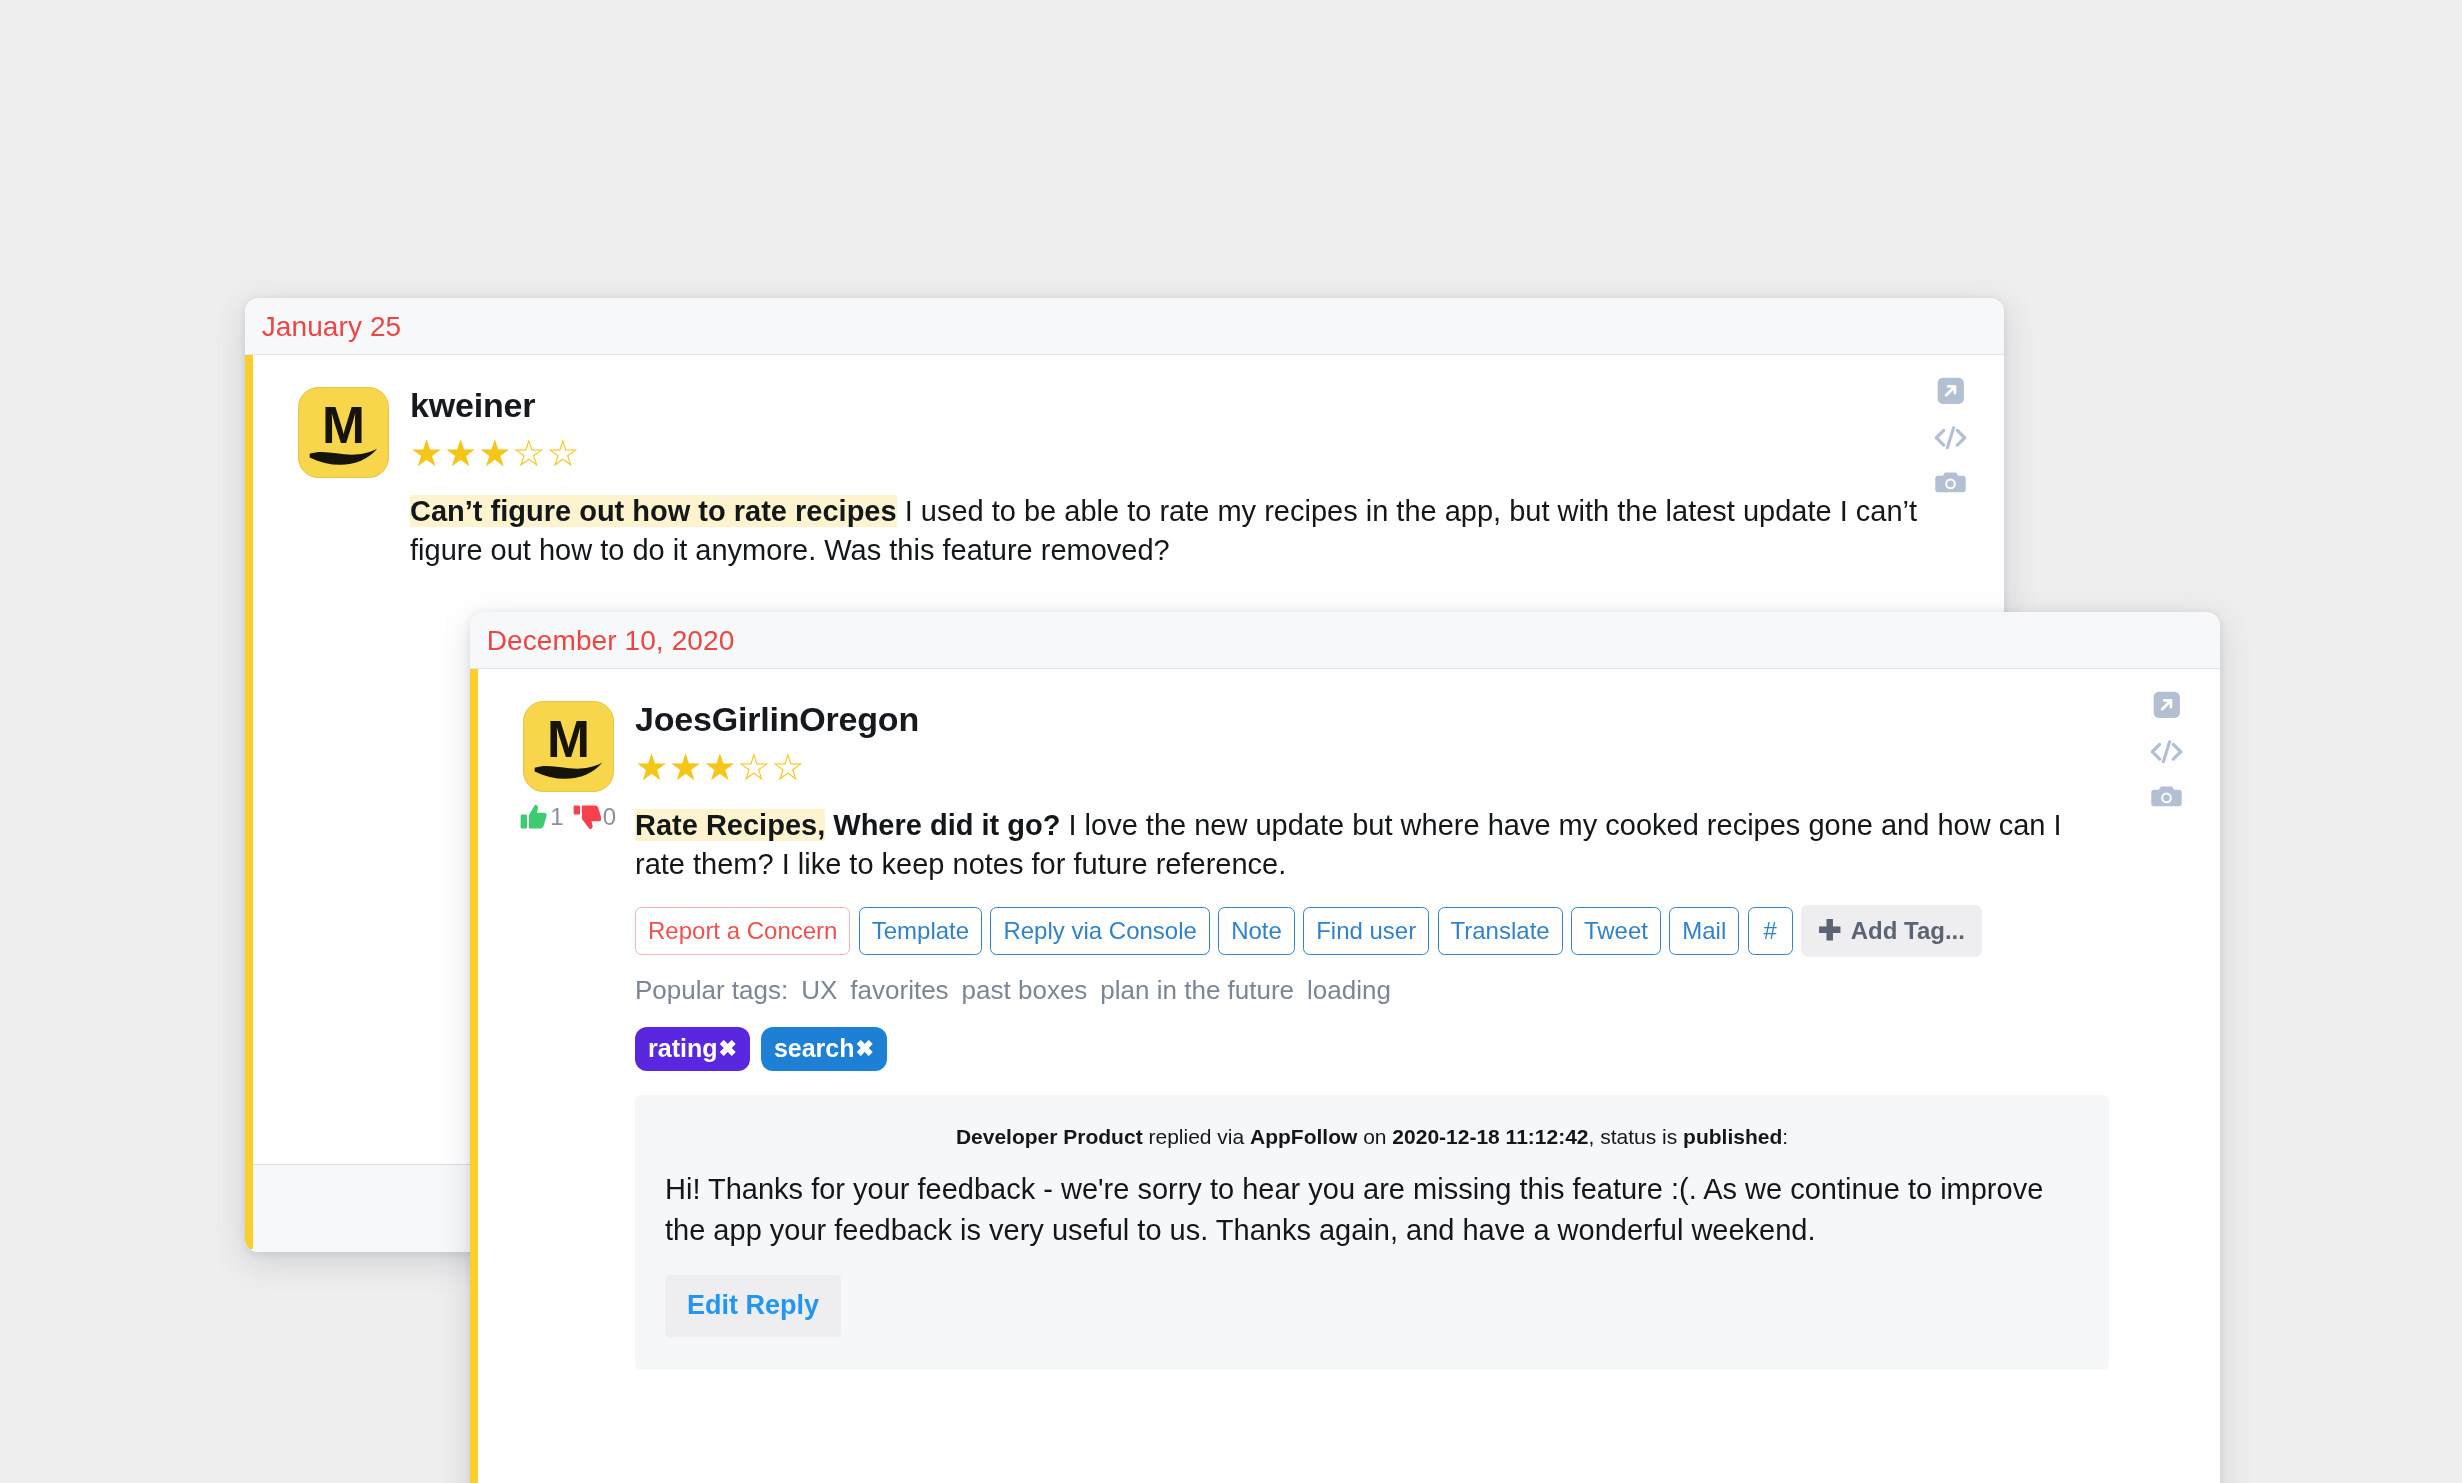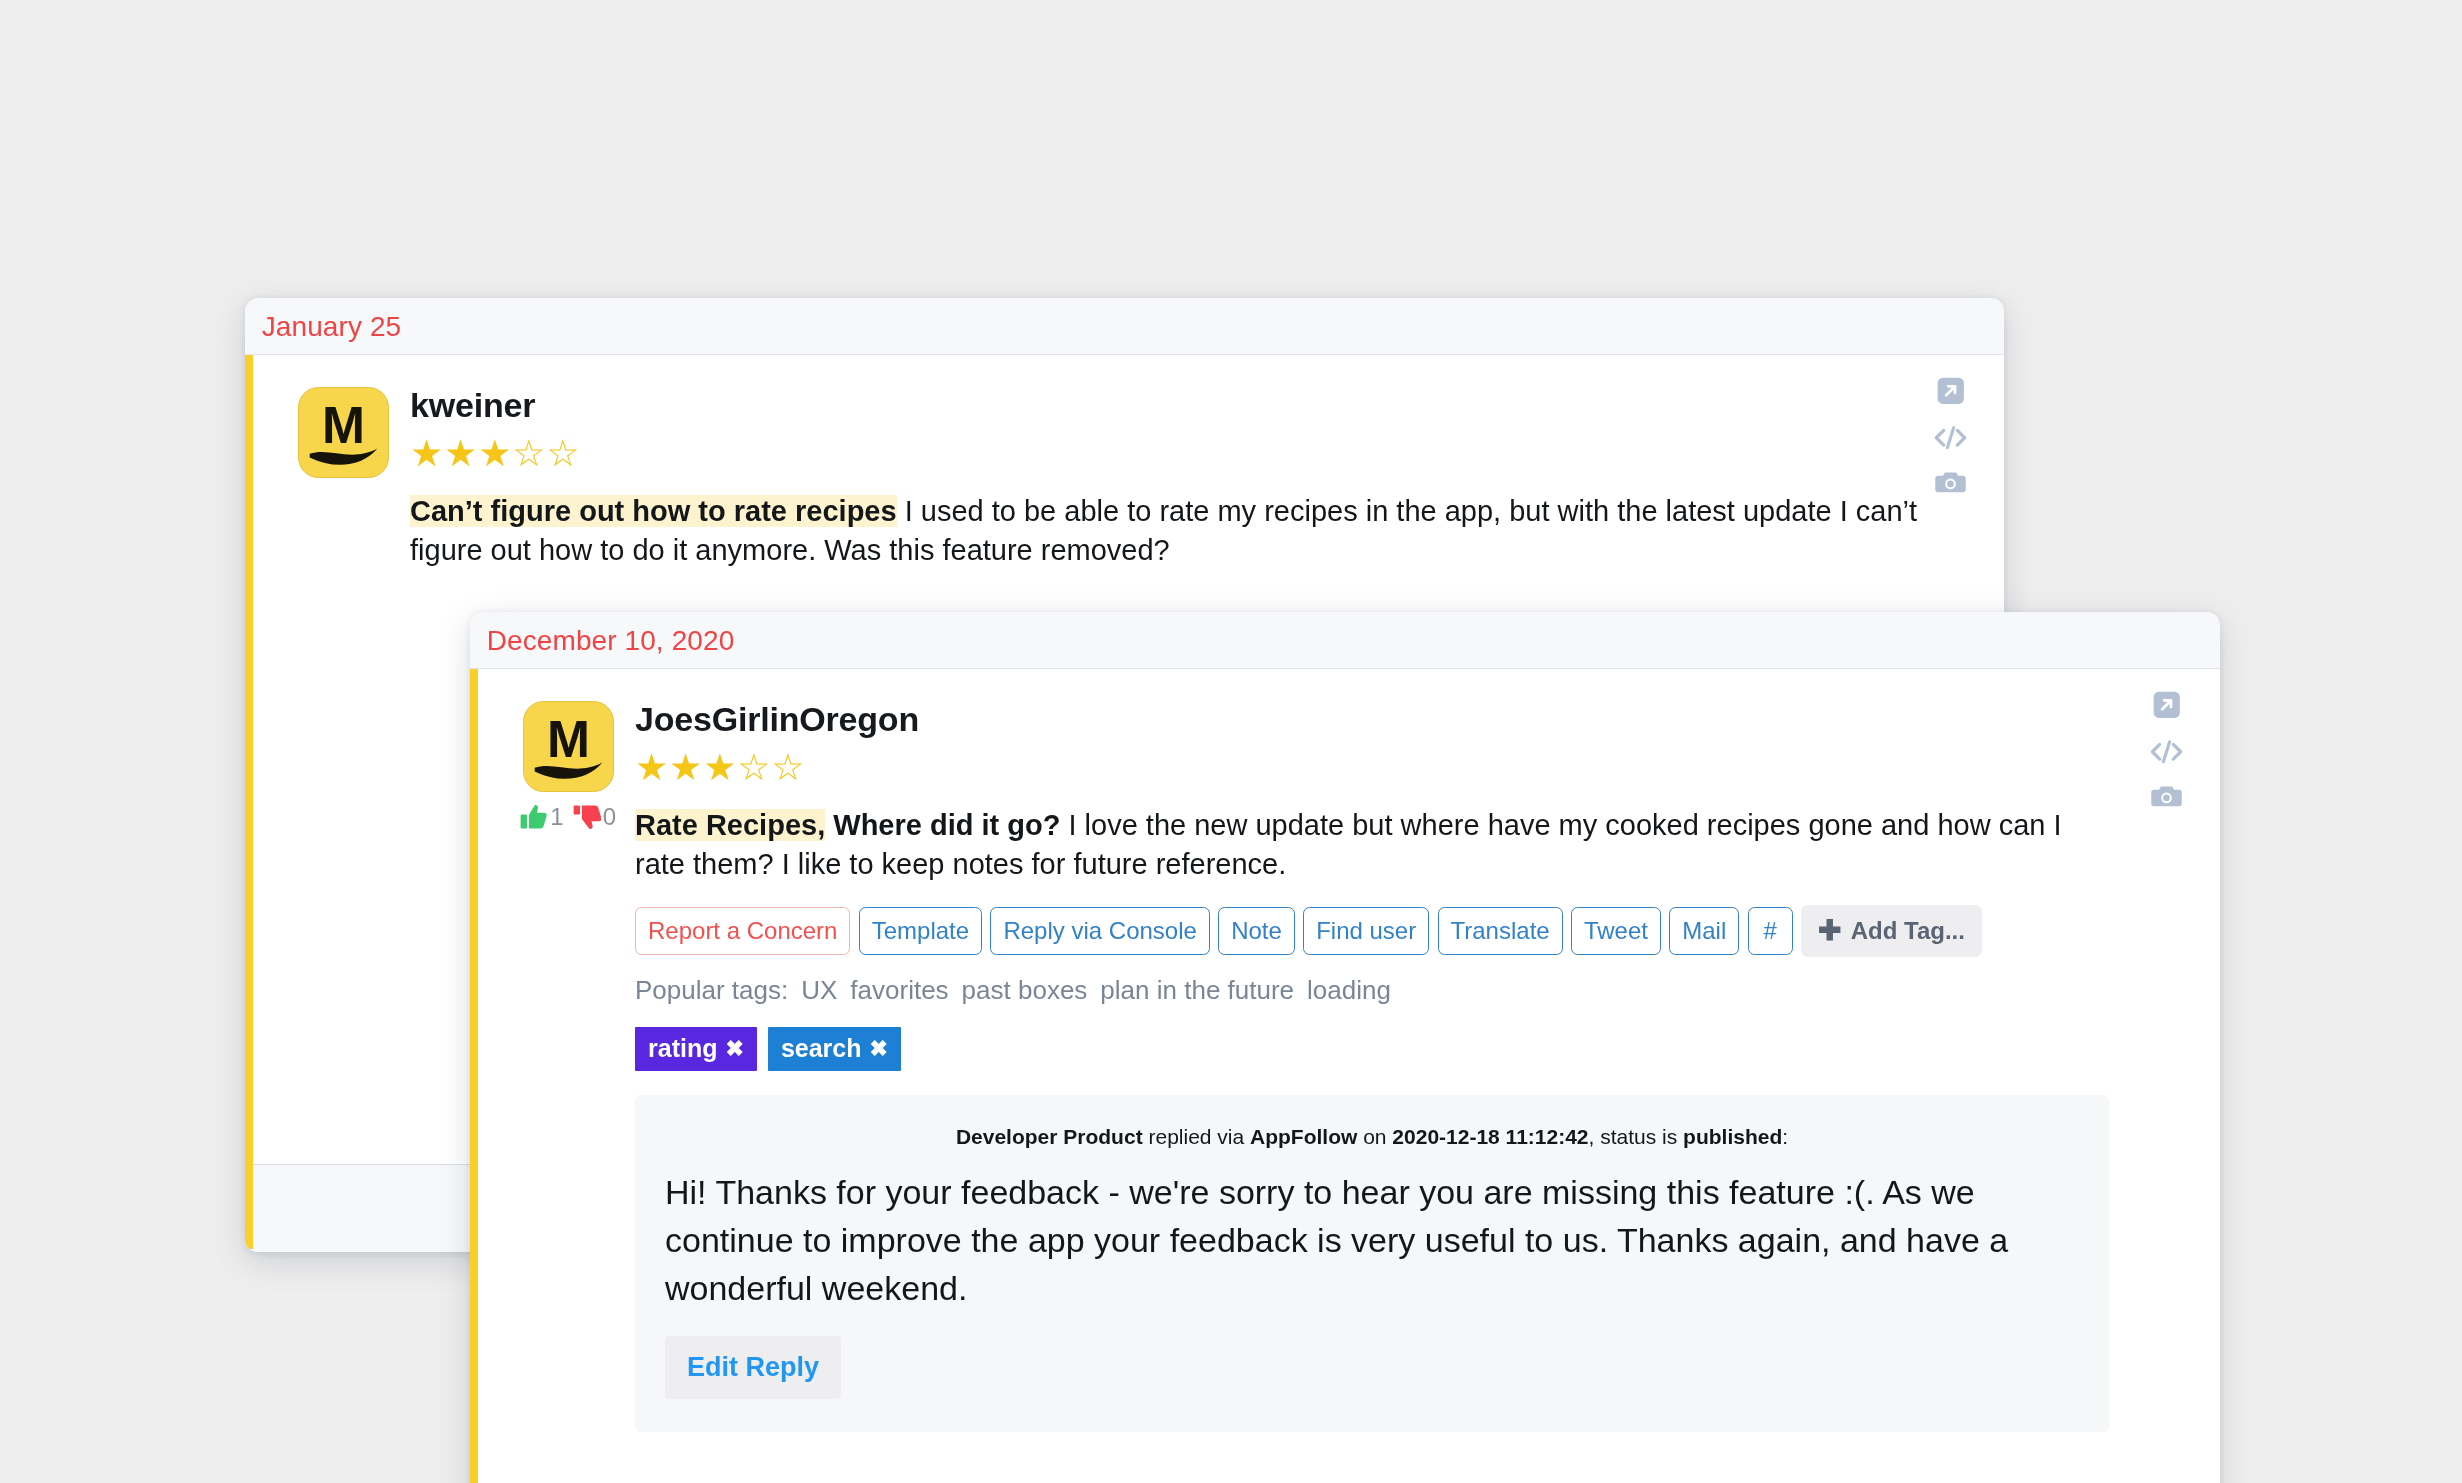--- a/index.html
+++ b/index.html
@@ -167,47 +167,47 @@
   .pop-tags .lbl { color: #7a8696; }
   .pop-tags a {
     color: #7a8696;
     text-underline-offset: 2.8px;
     cursor: pointer;
   }
 
   
   .chips { margin-top: 20.4px; display: flex; gap: 11px; }
   .chip {
-    display: flex; align-items: center; gap: 8px;
+    display: flex; align-items: center; gap: 1px;
     color: #fff;
     font-weight: bold;
     font-size: 25px;
     padding: 7.4px 13px;
-    border-radius: 1px;
+    border-radius: 12px;
     cursor: pointer;
   }
   .chip .x { font-size: 22px; line-height: 1; }
 
   
   .reply {
     margin-top: 24px;
     background: #f6f7f8;
     border-radius: 5.6px;
     padding: 28px 30px 33px 30px;
   }
   .reply-meta {
     font-size: 21px;
     color: #14171a;
     line-height: 1.35;
     text-align: center;
   }
   .reply-meta b { font-weight: bold; }
   .reply-text {
     margin-top: 18.5px;
-    font-size: 34px;
+    font-size: 29px;
     line-height: 1.4;
     color: #14171a;
   }
   .edit-reply {
     margin-top: 24px;
     display: inline-block;
     background: #eeeef0;
     color: #2196f3;
     font-weight: bold;
     font-size: 27px;

